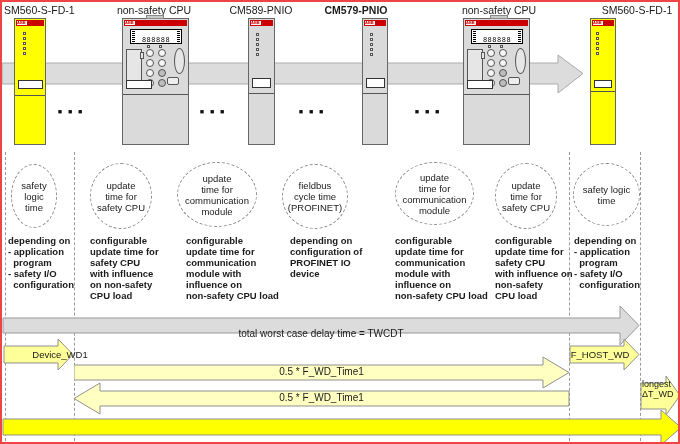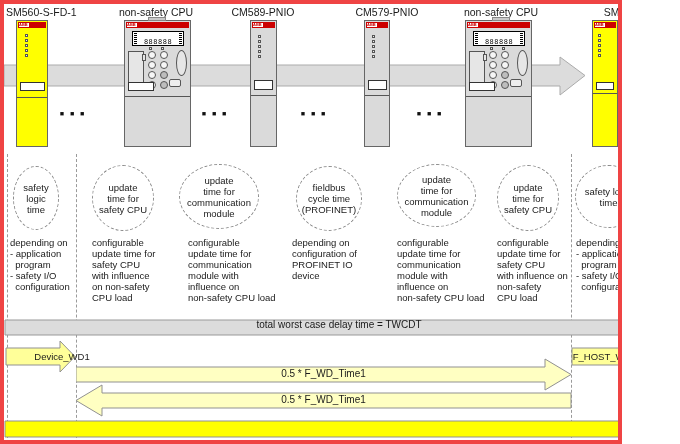--- a/index.html
+++ b/index.html
@@ -1,18 +1,18 @@
 <!DOCTYPE html>
 <html><head>
 <meta charset="utf-8">
 <style>
   html,body{margin:0;padding:0;background:#fff;}
-  #stage{position:relative;width:622px;height:444px;background:#ffffff;
+  #stage{position:relative;width:680px;height:444px;background:#ffffff;
          font-family:"Liberation Sans",sans-serif;color:#1a1a1a;overflow:hidden;
-         border:4px solid #ef4444;box-sizing:border-box;}
+         border:2px solid #ef4444;box-sizing:border-box;}
   .abs{position:absolute;}
   .toplabel{position:absolute;top:2px;font-size:10.5px;line-height:12px;white-space:nowrap;}
   .tl-c{text-align:center;}
   
   .vdash{position:absolute;top:150px;height:294px;width:0;border-left:1px dashed #9a9a9a;}
   
   .module{position:absolute;box-sizing:border-box;border:1px solid #666;z-index:2;}
   .m-yellow{background:#ffff00;}
   .m-gray{background:#dadada;}
   .redbar{position:absolute;left:1px;right:1px;top:1px;height:6px;background:#cc0000;}
@@ -36,38 +36,38 @@
   
   .dots{position:absolute;top:106px;width:30px;text-align:center;font-size:7px;
         letter-spacing:2px;color:#111;z-index:2;}
   
   .bandlabel{position:absolute;left:246px;top:60px;width:84px;text-align:center;
              font-size:9.5px;line-height:11px;white-space:pre-line;z-index:3;}
   
   .circle{position:absolute;border:1px dashed #8a8a8a;border-radius:50%;
           display:flex;align-items:center;justify-content:center;text-align:center;
           font-size:9.5px;line-height:11px;white-space:pre-line;}
-  .desc{position:absolute;font-size:9.5px;line-height:11px;white-space:pre-line;}
+  .desc{position:absolute;font-size:9.5px;line-height:11px;white-space:pre-line;font-weight:bold;}
   
   .barlabel{position:absolute;font-size:10px;line-height:12px;text-align:center;z-index:4;white-space:nowrap;}
   .barlabel.small{font-size:9.5px;}
   .longestlabel{position:absolute;left:640px;top:377px;width:38px;font-size:9px;
                 line-height:10px;white-space:pre-line;z-index:4;}
   svg.arrow{position:absolute;z-index:2;}
   svg.band{z-index:1;}
 </style>
 </head>
 <body>
 
 <div id="stage">
 
   <div class="toplabel" style="left:2px;width:92px;">SM560-S-FD-1</div>
   <div class="toplabel tl-c" style="left:110px;width:84px;">non-safety CPU</div>
   <div class="toplabel tl-c" style="left:226px;width:66px;">CM589-PNIO</div>
-  <div class="toplabel tl-c" style="left:350px;width:66px;">CM579-PNIO</div>
+  <div class="toplabel tl-c" style="left:321px;width:66px;font-weight:bold;">CM579-PNIO</div>
   <div class="toplabel tl-c" style="left:455px;width:84px;">non-safety CPU</div>
   <div class="toplabel tl-c" style="left:592px;width:86px;">SM560-S-FD-1</div>
 
   <svg class="arrow band" style="left:0;top:47px;" width="585" height="48">
     <polygon points="0,14 556,14 556,6 581,24.5 556,44 556,35 0,35" fill="#dcdcdc" stroke="#ababab" stroke-width="1"></polygon>
   </svg>
 
   <div class="module m-yellow" style="left:12px;top:16px;width:32px;height:127px;">
     <div class="redbar">
         <span class="chip">ABB</span>
@@ -197,21 +197,21 @@
 
   <div class="circle" style="left:9px;top:162px;width:44px;height:62px;">safety logic
 time</div>
   <div class="circle" style="left:88px;top:161px;width:60px;height:64px;">update
 time for
 safety CPU</div>
   <div class="circle" style="left:175px;top:160px;width:78px;height:63px;">update
 time for
 communication
 module</div>
-  <div class="circle" style="left:280px;top:162px;width:64px;height:63px;margin-left:12px;">fieldbus
+  <div class="circle" style="left:280px;top:162px;width:64px;height:63px;">fieldbus
 cycle time
 (PROFINET)</div>
   <div class="circle" style="left:393px;top:160px;width:77px;height:61px;">update
 time for
 communication
 module</div>
   <div class="circle" style="left:493px;top:161px;width:60px;height:64px;">update
 time for
 safety CPU</div>
   <div class="circle" style="left:571px;top:161px;width:65px;height:61px;">safety logic
@@ -252,21 +252,21 @@
 CPU load</div>
   <div class="desc" style="left:572px;top:233px;width:76px;">depending on
 - application
 &nbsp;&nbsp;program
 - safety I/O
 &nbsp;&nbsp;configuration</div>
 
   <svg class="arrow" style="left:0;top:303px;" width="640" height="42">
     <polygon points="1,13 618,13 618,1 637,20.5 618,40 618,28 1,28" fill="#dcdcdc" stroke="#999999" stroke-width="1"></polygon>
   </svg>
-  <div class="barlabel" style="left:0;top:315px;width:638px;padding-left:16px;">total worst case delay time = TWCDT</div>
+  <div class="barlabel" style="left:0;top:326px;width:638px;">total worst case delay time = TWCDT</div>
 
   <svg class="arrow" style="left:1px;top:336px;" width="72" height="34">
     <polygon points="1,8 55,8 55,1 70,16.5 55,32 55,25 1,25" fill="#ffff99" stroke="#919191" stroke-width="1"></polygon>
   </svg>
   <div class="barlabel small" style="left:2px;top:347px;width:60px;margin-left:26px;">Device_WD1</div>
 
   <svg class="arrow" style="left:567px;top:336px;" width="72" height="34">
     <polygon points="1,8 55,8 55,1 70,16.5 55,32 55,25 1,25" fill="#ffff99" stroke="#919191" stroke-width="1"></polygon>
   </svg>
   <div class="barlabel small" style="left:567px;top:347px;width:62px;">F_HOST_WD</div>

